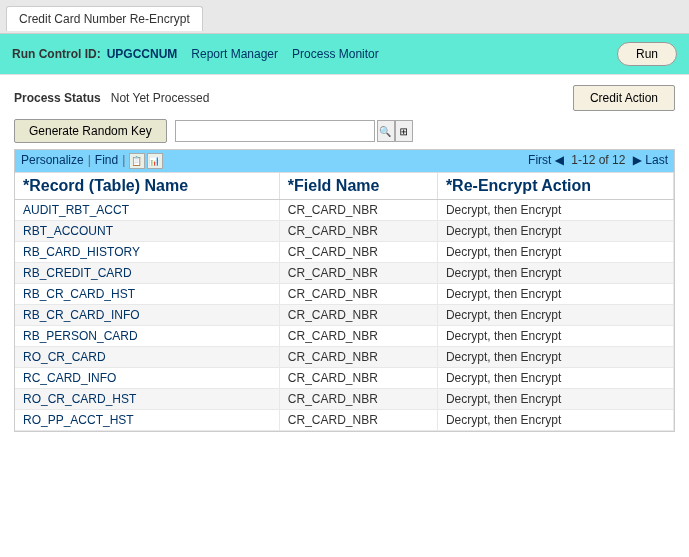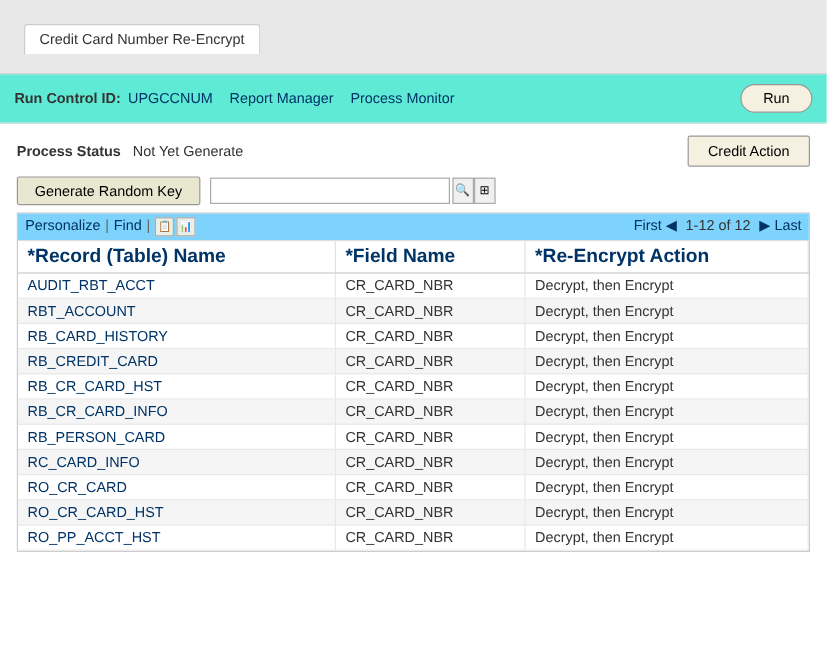--- a/index.html
+++ b/index.html
@@ -1,23 +1,23 @@
 <!DOCTYPE html>
 <html><head>
   <meta charset="utf-8">
   <style>
     * { box-sizing: border-box; margin: 0; padding: 0; }
     body { font-family: Arial, Helvetica, sans-serif; font-size: 12px; background: #fff; color: #333; }
 
-    .tab-bar { background: #e8e8e8; border-bottom: 1px solid #ccc; padding: 16px; }
+    .tab-bar { background: #e8e8e8; border-bottom: 1px solid #ccc; padding: 2px; }
     .tab { display: inline-block; background: #fff; border: 1px solid #ccc; border-bottom: none; padding: 5px 12px; font-size: 12px; color: #333; margin-top: 4px; margin-left: 4px; border-radius: 3px 3px 0 0; }
 
     .toolbar { display: flex; align-items: center; padding: 8px 12px; background: #5eead4; border-bottom: 1px solid #e0e0e0; }
     .run-control-label { font-weight: bold; font-size: 12px; margin-right: 6px; }
-    .run-control-value { color: #036; font-size: 12px; margin-right: 14px; font-weight: normal; }
+    .run-control-value { color: #036; font-size: 12px; margin-right: 14px; font-weight: bold; }
     .nav-link { color: #036; font-size: 12px; margin-right: 14px; text-decoration: none; cursor: pointer; }
     .run-btn { margin-left: auto; background: #f5f0e0; border: 1px solid #999; padding: 4px 18px; font-size: 12px; cursor: pointer; border-radius: 12px; }
 
     .main-content { padding: 10px 14px; }
 
     .top-row { display: flex; align-items: center; margin-bottom: 8px; }
     .process-status-label { font-weight: bold; font-size: 12px; margin-right: 10px; }
     .process-status-value { font-size: 12px; margin-right: auto; }
     .crypt-action-btn { background: #f5f0e0; border: 1px solid #999; padding: 5px 16px; font-size: 12px; cursor: pointer; border-radius: 2px; }
 
@@ -57,21 +57,21 @@
   <span class="run-control-label">Run Control ID:</span>
   <span class="run-control-value nav-link">UPGCCNUM</span>
   <a class="nav-link">Report Manager</a>
   <a class="nav-link">Process Monitor</a>
   <button class="run-btn">Run</button>
 </div>
 
 <div class="main-content">
   <div class="top-row">
     <span class="process-status-label">Process Status</span>
-    <span class="process-status-value">Not Yet Generate</span>
+    <span class="process-status-value">Not Yet Processed</span>
     <button class="crypt-action-btn">Credit Action</button>
   </div>
 
   <div class="second-row">
     <button class="gen-random-key-btn">Generate Random Key</button>
     <input class="key-input" type="text" value="" style="">
     <div class="key-input-icons">
       <button class="icon-btn" title="Lookup">🔍</button>
       <button class="icon-btn" title="Expand">⊞</button>
     </div>
@@ -134,26 +134,26 @@
             <td style="color: rgb(0, 51, 102);">RB_CR_CARD_INFO</td>
             <td>CR_CARD_NBR</td>
             <td>Decrypt, then Encrypt</td>
           </tr>
           <tr>
             <td style="color: rgb(0, 51, 102);">RB_PERSON_CARD</td>
             <td>CR_CARD_NBR</td>
             <td>Decrypt, then Encrypt</td>
           </tr>
           <tr>
-            <td style="color: rgb(0, 51, 102);">RC_CARD_INFO</td>
+            <td style="color: rgb(0, 51, 102);">RO_CR_CARD</td>
             <td>CR_CARD_NBR</td>
             <td>Decrypt, then Encrypt</td>
           </tr>
           <tr>
-            <td style="color: rgb(0, 51, 102);">RO_CR_CARD</td>
+            <td style="color: rgb(0, 51, 102);">RC_CARD_INFO</td>
             <td>CR_CARD_NBR</td>
             <td>Decrypt, then Encrypt</td>
           </tr>
           <tr>
             <td style="color: rgb(0, 51, 102);">RO_CR_CARD_HST</td>
             <td>CR_CARD_NBR</td>
             <td>Decrypt, then Encrypt</td>
           </tr>
           <tr>
             <td style="color: rgb(0, 51, 102);">RO_PP_ACCT_HST</td>

